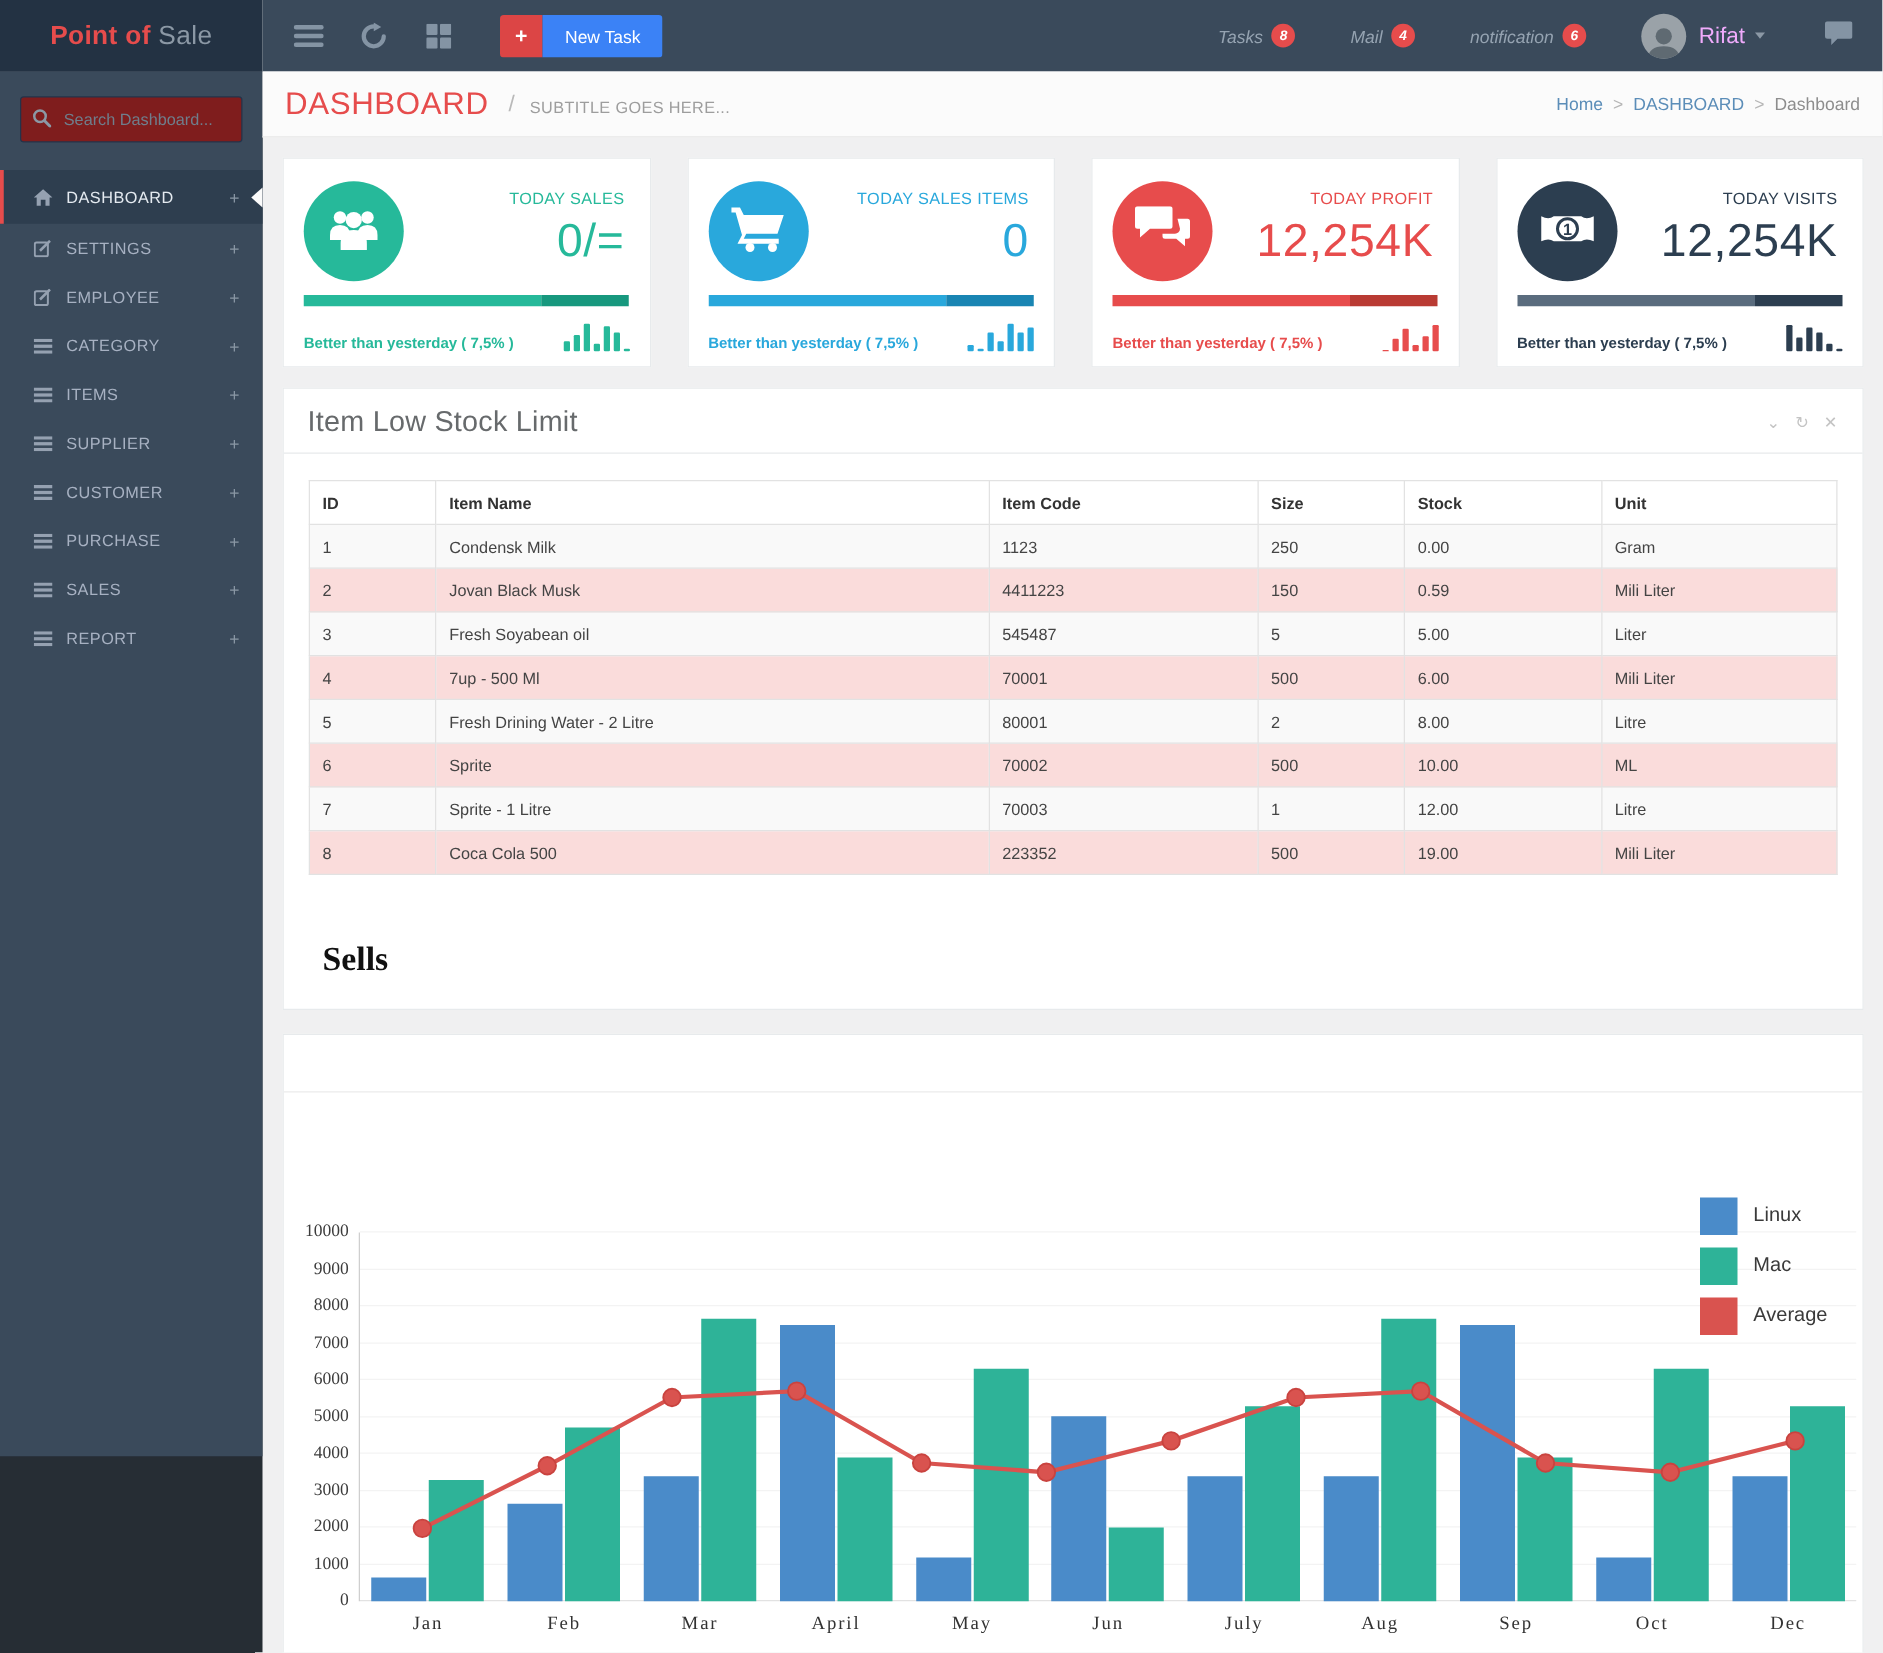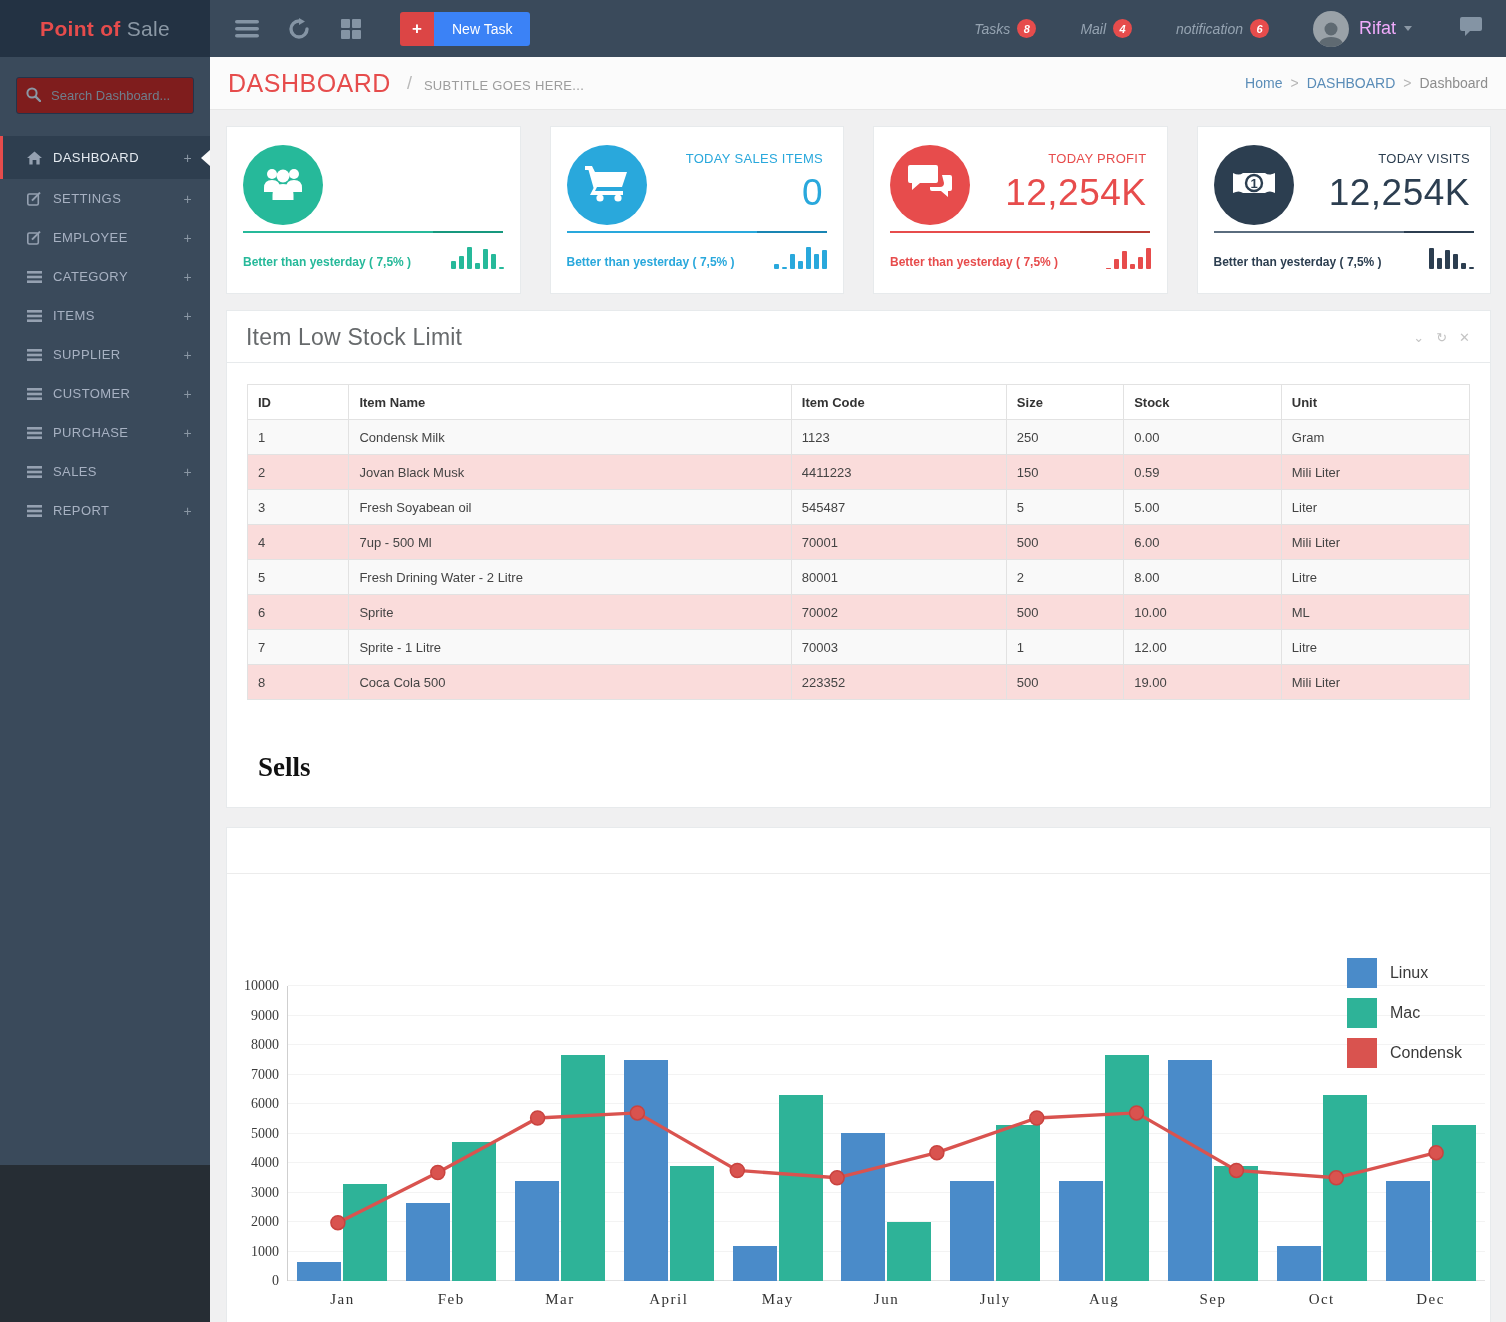--- a/index.html
+++ b/index.html
@@ -63,21 +63,21 @@
   .cards-row { display:flex; gap:29px; }
   .stat-card { flex:1; background:#fff; border:1px solid #e7eaec; height:168px; display:flex; flex-direction:column; }
   .sc-top { display:flex; padding:18px 20px 0 16px; flex:1; }
   .sc-circle { width:80px; height:80px; border-radius:50%; display:flex; align-items:center; justify-content:center; }
   .sc-right { flex:1; text-align:right; padding-top:6px; }
   .sc-title { font-size:13px; letter-spacing:.3px; }
   .sc-value { font-size:37px; font-weight:400; margin-top:6px; letter-spacing:.5px; }
   .sc-progress { height:9px; margin:6px 16px 0 16px; display:flex; }
   .sc-progress .p1 { width:73%; }
   .sc-progress .p2 { width:27%; }
-  .sc-footer { display:flex; justify-content:space-between; align-items:flex-end; padding:8px 16px 24px 16px; }
+  .sc-footer { display:flex; justify-content:space-between; align-items:flex-end; padding:8px 16px 12px 16px; }
   .sc-note { font-size:12px; font-weight:700; }
   .spark { display:flex; align-items:flex-end; gap:3px; height:28px; }
   .spark div { width:5px; border-radius:1px; }
   
   .panel { background:#fff; border:1px solid #e7eaec; margin-top:16px; }
   .panel-header { display:flex; align-items:center; padding:13px 20px 11px 19px; }
   .panel-title { font-size:23px; color:#676a6c; font-weight:300; letter-spacing:.2px; }
   .panel-tools { margin-left:auto; display:flex; gap:12px; color:#c4c4c4; font-size:13px; }
   .panel-tools span { cursor:pointer; }
   .panel-divider { border-top:1px solid #e7eaec; }
@@ -342,20 +342,24 @@
                 <g fill="#fff">
                   <circle cx="12" cy="8" r="5"></circle>
                   <circle cx="34" cy="8" r="5"></circle>
                   <path d="M4 22 q0 -8 8 -8 q8 0 8 8 v4 h-16 z"></path>
                   <path d="M26 22 q0 -8 8 -8 q8 0 8 8 v4 h-16 z"></path>
                   <circle cx="23" cy="10" r="6.5"></circle>
                   <path d="M12.5 29 q0 -11 10.5 -11 q10.5 0 10.5 11 v5 h-21 z"></path>
                 </g>
               </svg></span>
           </div>
+          <div class="sc-right">
+            <div class="sc-title" style="color:#26b99a">TODAY SALES</div>
+            <div class="sc-value" style="color:#26b99a">0/=</div>
+          </div>
         </div>
         <div class="sc-progress">
           <div class="p1" style="background:#26b99a"></div>
           <div class="p2" style="background:#17987e"></div>
         </div>
         <div class="sc-footer">
           <span class="sc-note" style="color:#26b99a">Better than yesterday ( 7,5% )</span>
           <span class="spark">
             <div style="height:8px;background:#26b99a"></div>
             <div style="height:13px;background:#26b99a"></div>
@@ -679,19 +683,19 @@
           <div class="legend-item">
             <span class="legend-box" style="background:#4a8bc9"></span>
             <span class="legend-label">Linux</span>
           </div>
           <div class="legend-item">
             <span class="legend-box" style="background:#2eb398"></span>
             <span class="legend-label">Mac</span>
           </div>
           <div class="legend-item">
             <span class="legend-box" style="background:#d9534f"></span>
-            <span class="legend-label">Condensk</span>
+            <span class="legend-label">Average</span>
           </div>
         </div>
     </div>
   </div>
 
 </div>
 
 </body></html>

